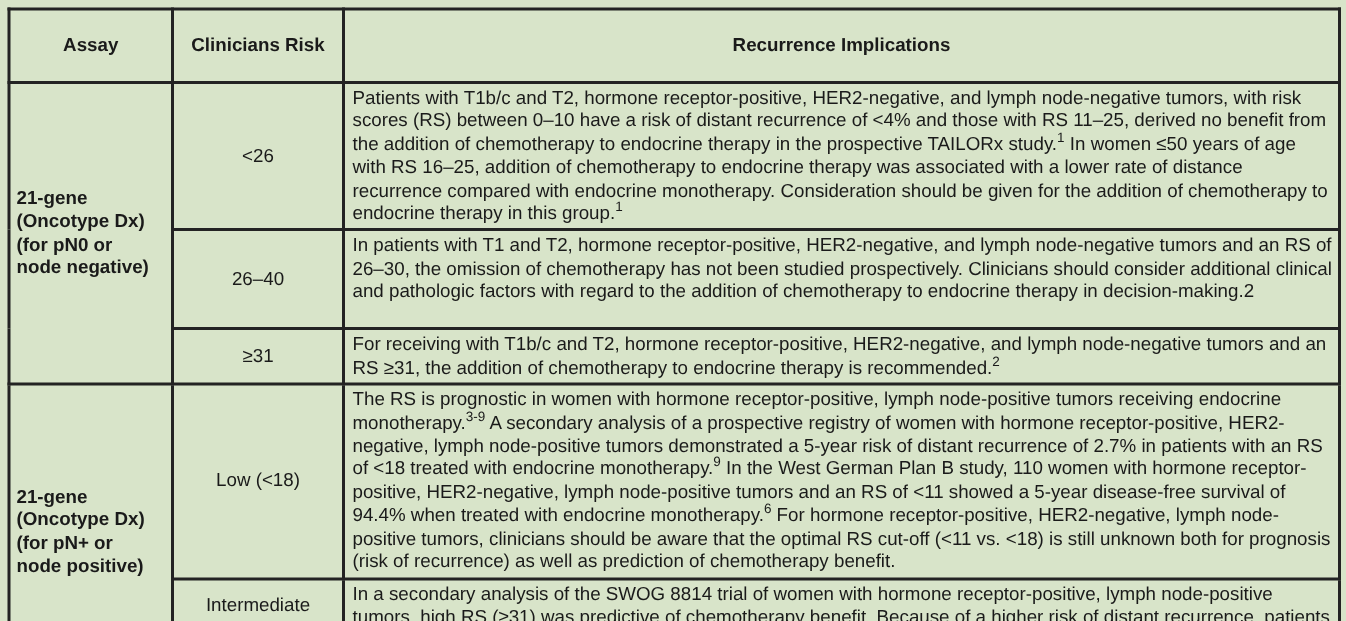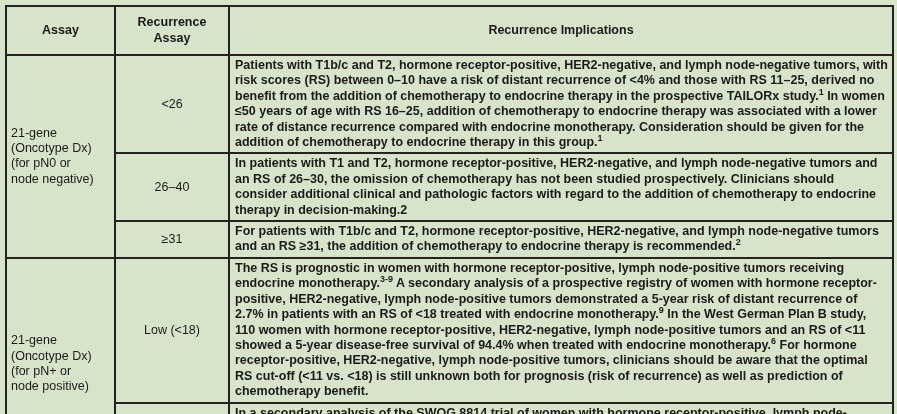--- a/index.html
+++ b/index.html
@@ -34,37 +34,36 @@
     line-height: 15.4px;
   }
   th.hdr {
     font-weight: bold;
     font-size: 13px;
     text-align: center;
     height: 49px;
     padding: 2px 4px;
   }
   td.assay {
-    font-weight: normal;
+    font-weight: bold;
     vertical-align: middle;
     text-align: left;
     padding: 2px 2px 2px 4px;
     white-space: pre-line;
   }
   td.risk {
     text-align: center;
     vertical-align: middle;
     padding: 2px 4px;
     margin-top: 48px;
   }
   td.impl {
     vertical-align: top;
     text-align: left;
     padding: 2px 4px 2px 5px;
-    font-weight: bold;
   }
   td.impl sup {
     font-size: 9px;
     line-height: 0;
   }
   tr.r1 { height: 93px; }
   tr.r2 { height: 66px; }
   tr.r3 { height: 34px; padding-left: 40px; }
   tr.r4 { height: 118px; }
   tr.r5 { height: 53px; }
@@ -75,40 +74,40 @@
 <div class="page">
   <table class="assay-table">
     <colgroup>
       <col style="width:109px">
       <col style="width:114px">
       <col style="width:664px">
     </colgroup>
     <thead>
       <tr>
         <th class="hdr">Assay</th>
-        <th class="hdr">Recurrence Assay</th>
+        <th class="hdr">Clinicians Risk</th>
         <th class="hdr">Recurrence Implications</th>
       </tr>
     </thead>
     <tbody>
       <tr class="r1">
         <td class="assay" rowspan="3">21-gene
 (Oncotype Dx)
 (for pN0 or
 node negative)</td>
         <td class="risk">&lt;26</td>
         <td class="impl"><span>Patients with T1b/c and T2, hormone receptor-positive, HER2-negative, and lymph node-negative tumors, with risk scores (RS) between 0–10 have a risk of distant recurrence of &lt;4% and those with RS 11–25, derived no benefit from the addition of chemotherapy to endocrine therapy in the prospective TAILORx study.</span><sup>1</sup><span> In women ≤50 years of age with RS 16–25, addition of chemotherapy to endocrine therapy was associated with a lower rate of distance recurrence compared with endocrine monotherapy. Consideration should be given for the addition of chemotherapy to endocrine therapy in this group.</span><sup>1</sup></td>
       </tr>
       <tr class="r2">
         <td class="risk">26–40</td>
         <td class="impl"><span>In patients with T1 and T2, hormone receptor-positive, HER2-negative, and lymph node-negative tumors and an RS of 26–30, the omission of chemotherapy has not been studied prospectively. Clinicians should consider additional clinical and pathologic factors with regard to the addition of chemotherapy to endocrine therapy in decision-making.2</span></td>
       </tr>
       <tr class="r3">
         <td class="risk">≥31</td>
-        <td class="impl"><span>For patients with T1b/c and T2, hormone receptor-positive, HER2-negative, and lymph node-negative tumors and an RS ≥31, the addition of chemotherapy to endocrine therapy is recommended.</span><sup>2</sup></td>
+        <td class="impl"><span>For receiving with T1b/c and T2, hormone receptor-positive, HER2-negative, and lymph node-negative tumors and an RS ≥31, the addition of chemotherapy to endocrine therapy is recommended.</span><sup>2</sup></td>
       </tr>
       <tr class="r4">
         <td class="assay" rowspan="2">21-gene
 (Oncotype Dx)
 (for pN+ or
 node positive)</td>
         <td class="risk" style="white-space:pre-line">Low (&lt;18)</td>
         <td class="impl"><span>The RS is prognostic in women with hormone receptor-positive, lymph node-positive tumors receiving endocrine monotherapy.</span><sup>3-9</sup><span> A secondary analysis of a prospective registry of women with hormone receptor-positive, HER2-negative, lymph node-positive tumors demonstrated a 5-year risk of distant recurrence of 2.7% in patients with an RS of &lt;18 treated with endocrine monotherapy.</span><sup>9</sup><span> In the West German Plan B study, 110 women with hormone receptor-positive, HER2-negative, lymph node-positive tumors and an RS of &lt;11 showed a 5-year disease-free survival of 94.4% when treated with endocrine monotherapy.</span><sup>6</sup><span> For hormone receptor-positive, HER2-negative, lymph node-positive tumors, clinicians should be aware that the optimal RS cut-off (&lt;11 vs. &lt;18) is still unknown both for prognosis (risk of recurrence) as well as prediction of chemotherapy benefit.</span></td>
       </tr>
       <tr class="r5">

